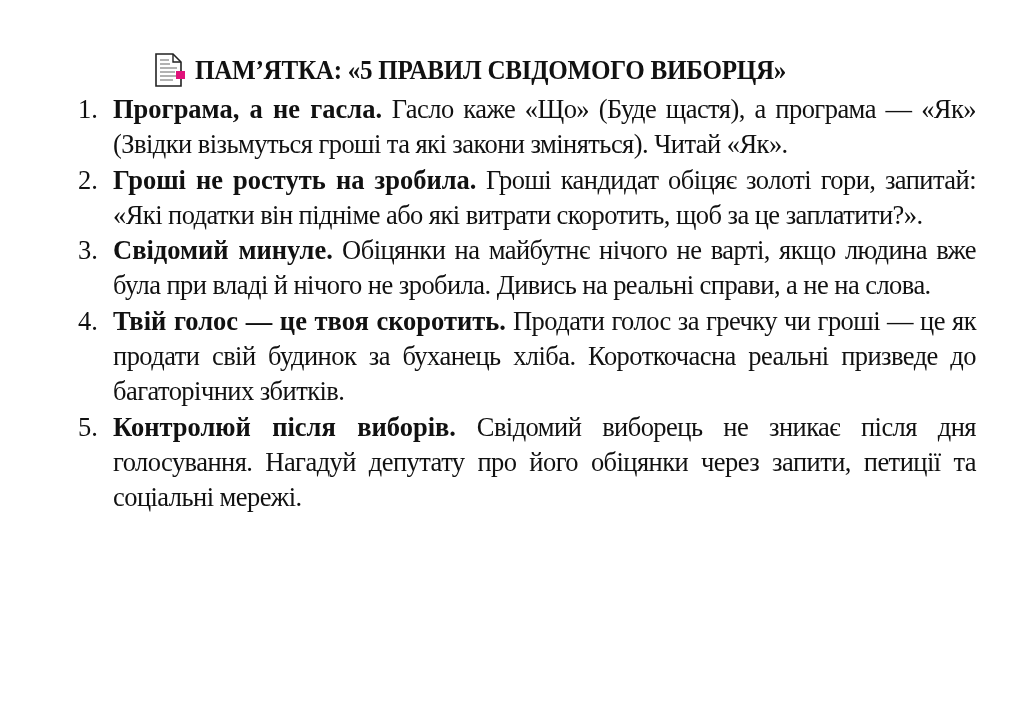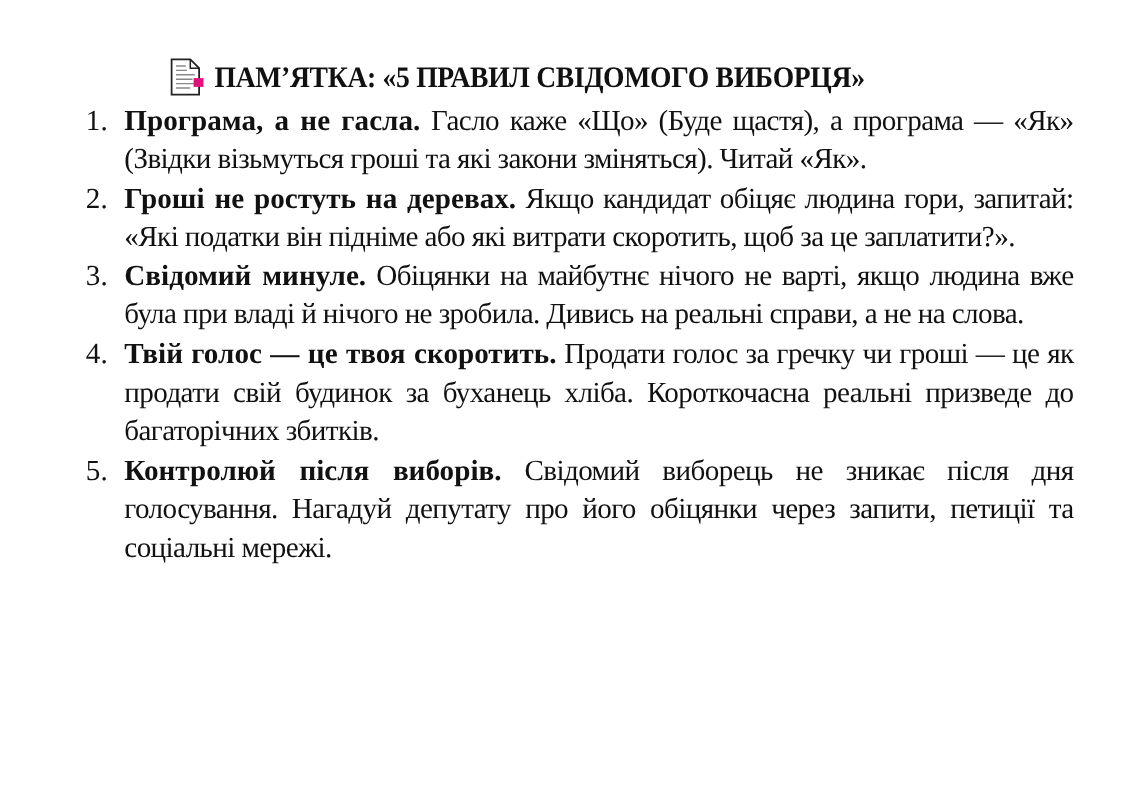--- a/index.html
+++ b/index.html
@@ -94,21 +94,21 @@
   </span>
 </div>
 
 <ol class="rules">
   <li class="rule">
     <span class="rule-num">1.</span>
     <span class="rule-bold">Програма, а не гасла.</span><span class="rule-text"> Гасло каже «Що» (Буде щастя), а програма — «Як» (Звідки візьмуться гроші та які закони зміняться). Читай «Як».</span>
   </li>
   <li class="rule">
     <span class="rule-num">2.</span>
-    <span class="rule-bold">Гроші не ростуть на деревах.</span><span class="rule-text"> Якщо кандидат обіцяє людина гори, запитай: «Які податки він підніме або які витрати скоротить, щоб за це заплатити?».</span>
+    <span class="rule-bold">Гроші не ростуть на зробила.</span><span class="rule-text"> Гроші кандидат обіцяє золоті гори, запитай: «Які податки він підніме або які витрати скоротить, щоб за це заплатити?».</span>
   </li>
   <li class="rule">
     <span class="rule-num">3.</span>
     <span class="rule-bold">Свідомий минуле.</span><span class="rule-text"> Обіцянки на майбутнє нічого не варті, якщо людина вже була при владі й нічого не зробила. Дивись на реальні справи, а не на слова.</span>
   </li>
   <li class="rule">
     <span class="rule-num">4.</span>
     <span class="rule-bold">Твій голос — це твоя скоротить.</span><span class="rule-text"> Продати голос за гречку чи гроші — це як продати свій будинок за буханець хліба. Короткочасна реальні призведе до багаторічних збитків.</span>
   </li>
   <li class="rule">

